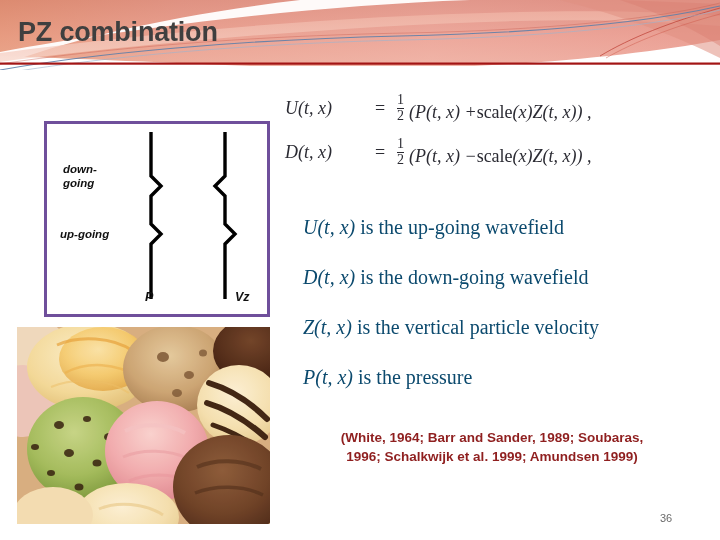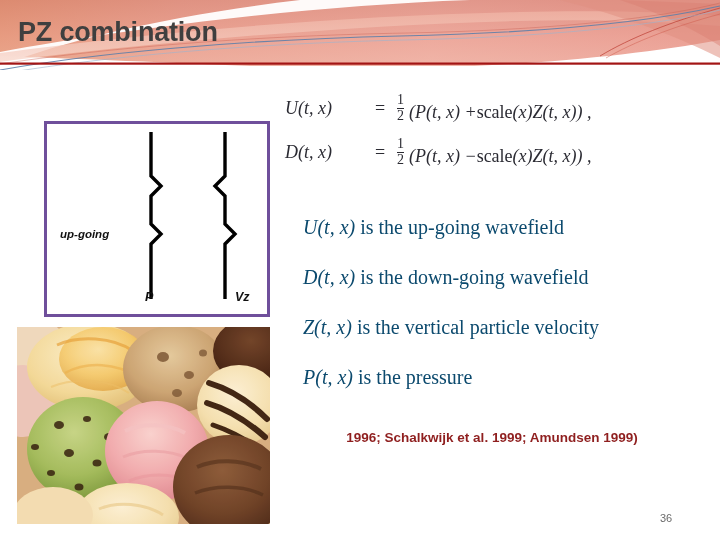--- a/index.html
+++ b/index.html
@@ -213,20 +213,24 @@
   <div id="slide-title">PZ combination</div>
 
   <div id="diagram-box">
     <svg width="220" height="190" viewBox="0 0 220 190" xmlns="http://www.w3.org/2000/svg">
 
       <path d="M104,8 L104,52 L114,62 L104,72 L104,100 L114,110 L104,120 L104,175" stroke="#000000" stroke-width="3.4" fill="none" stroke-linejoin="miter" stroke-linecap="butt"></path>
 
       <path d="M178,8 L178,52 L168,62 L178,72 L178,100 L188,110 L178,120 L178,175" stroke="#000000" stroke-width="3.4" fill="none" stroke-linejoin="miter" stroke-linecap="butt"></path>
     </svg>
 
+    <div class="diagram-label" id="label-down-going">
+      <span>down-</span><br>
+      <span>going</span>
+    </div>
     <div class="diagram-label" id="label-up-going">up-going</div>
     <div class="diagram-label" id="label-p">P</div>
     <div class="diagram-label" id="label-vz">Vz</div>
   </div>
 
   <div id="icecream-photo">
     <svg width="253" height="197" viewBox="0 0 253 197" xmlns="http://www.w3.org/2000/svg">
       <defs>
         <radialGradient id="gVanilla" cx="0.42" cy="0.36" r="0.72">
           <stop offset="0" stop-color="#fdf2cd"></stop>
@@ -350,18 +354,19 @@
   </div>
 
   <div id="definitions">
     <div class="def-row"><span class="sym">U(t, x)</span><span> is the up-going wavefield</span></div>
     <div class="def-row"><span class="sym">D(t, x)</span><span> is the down-going wavefield</span></div>
     <div class="def-row"><span class="sym">Z(t, x)</span><span> is the vertical particle velocity</span></div>
     <div class="def-row"><span class="sym">P(t, x)</span><span> is the pressure</span></div>
   </div>
 
   <div id="citation">
+    <div>(White, 1964; Barr and Sander, 1989; Soubaras,</div>
     <div>1996; Schalkwijk et al. 1999; Amundsen 1999)</div>
   </div>
 
   <div id="slide-number">36</div>
 
 </div>
 
 </body></html>

